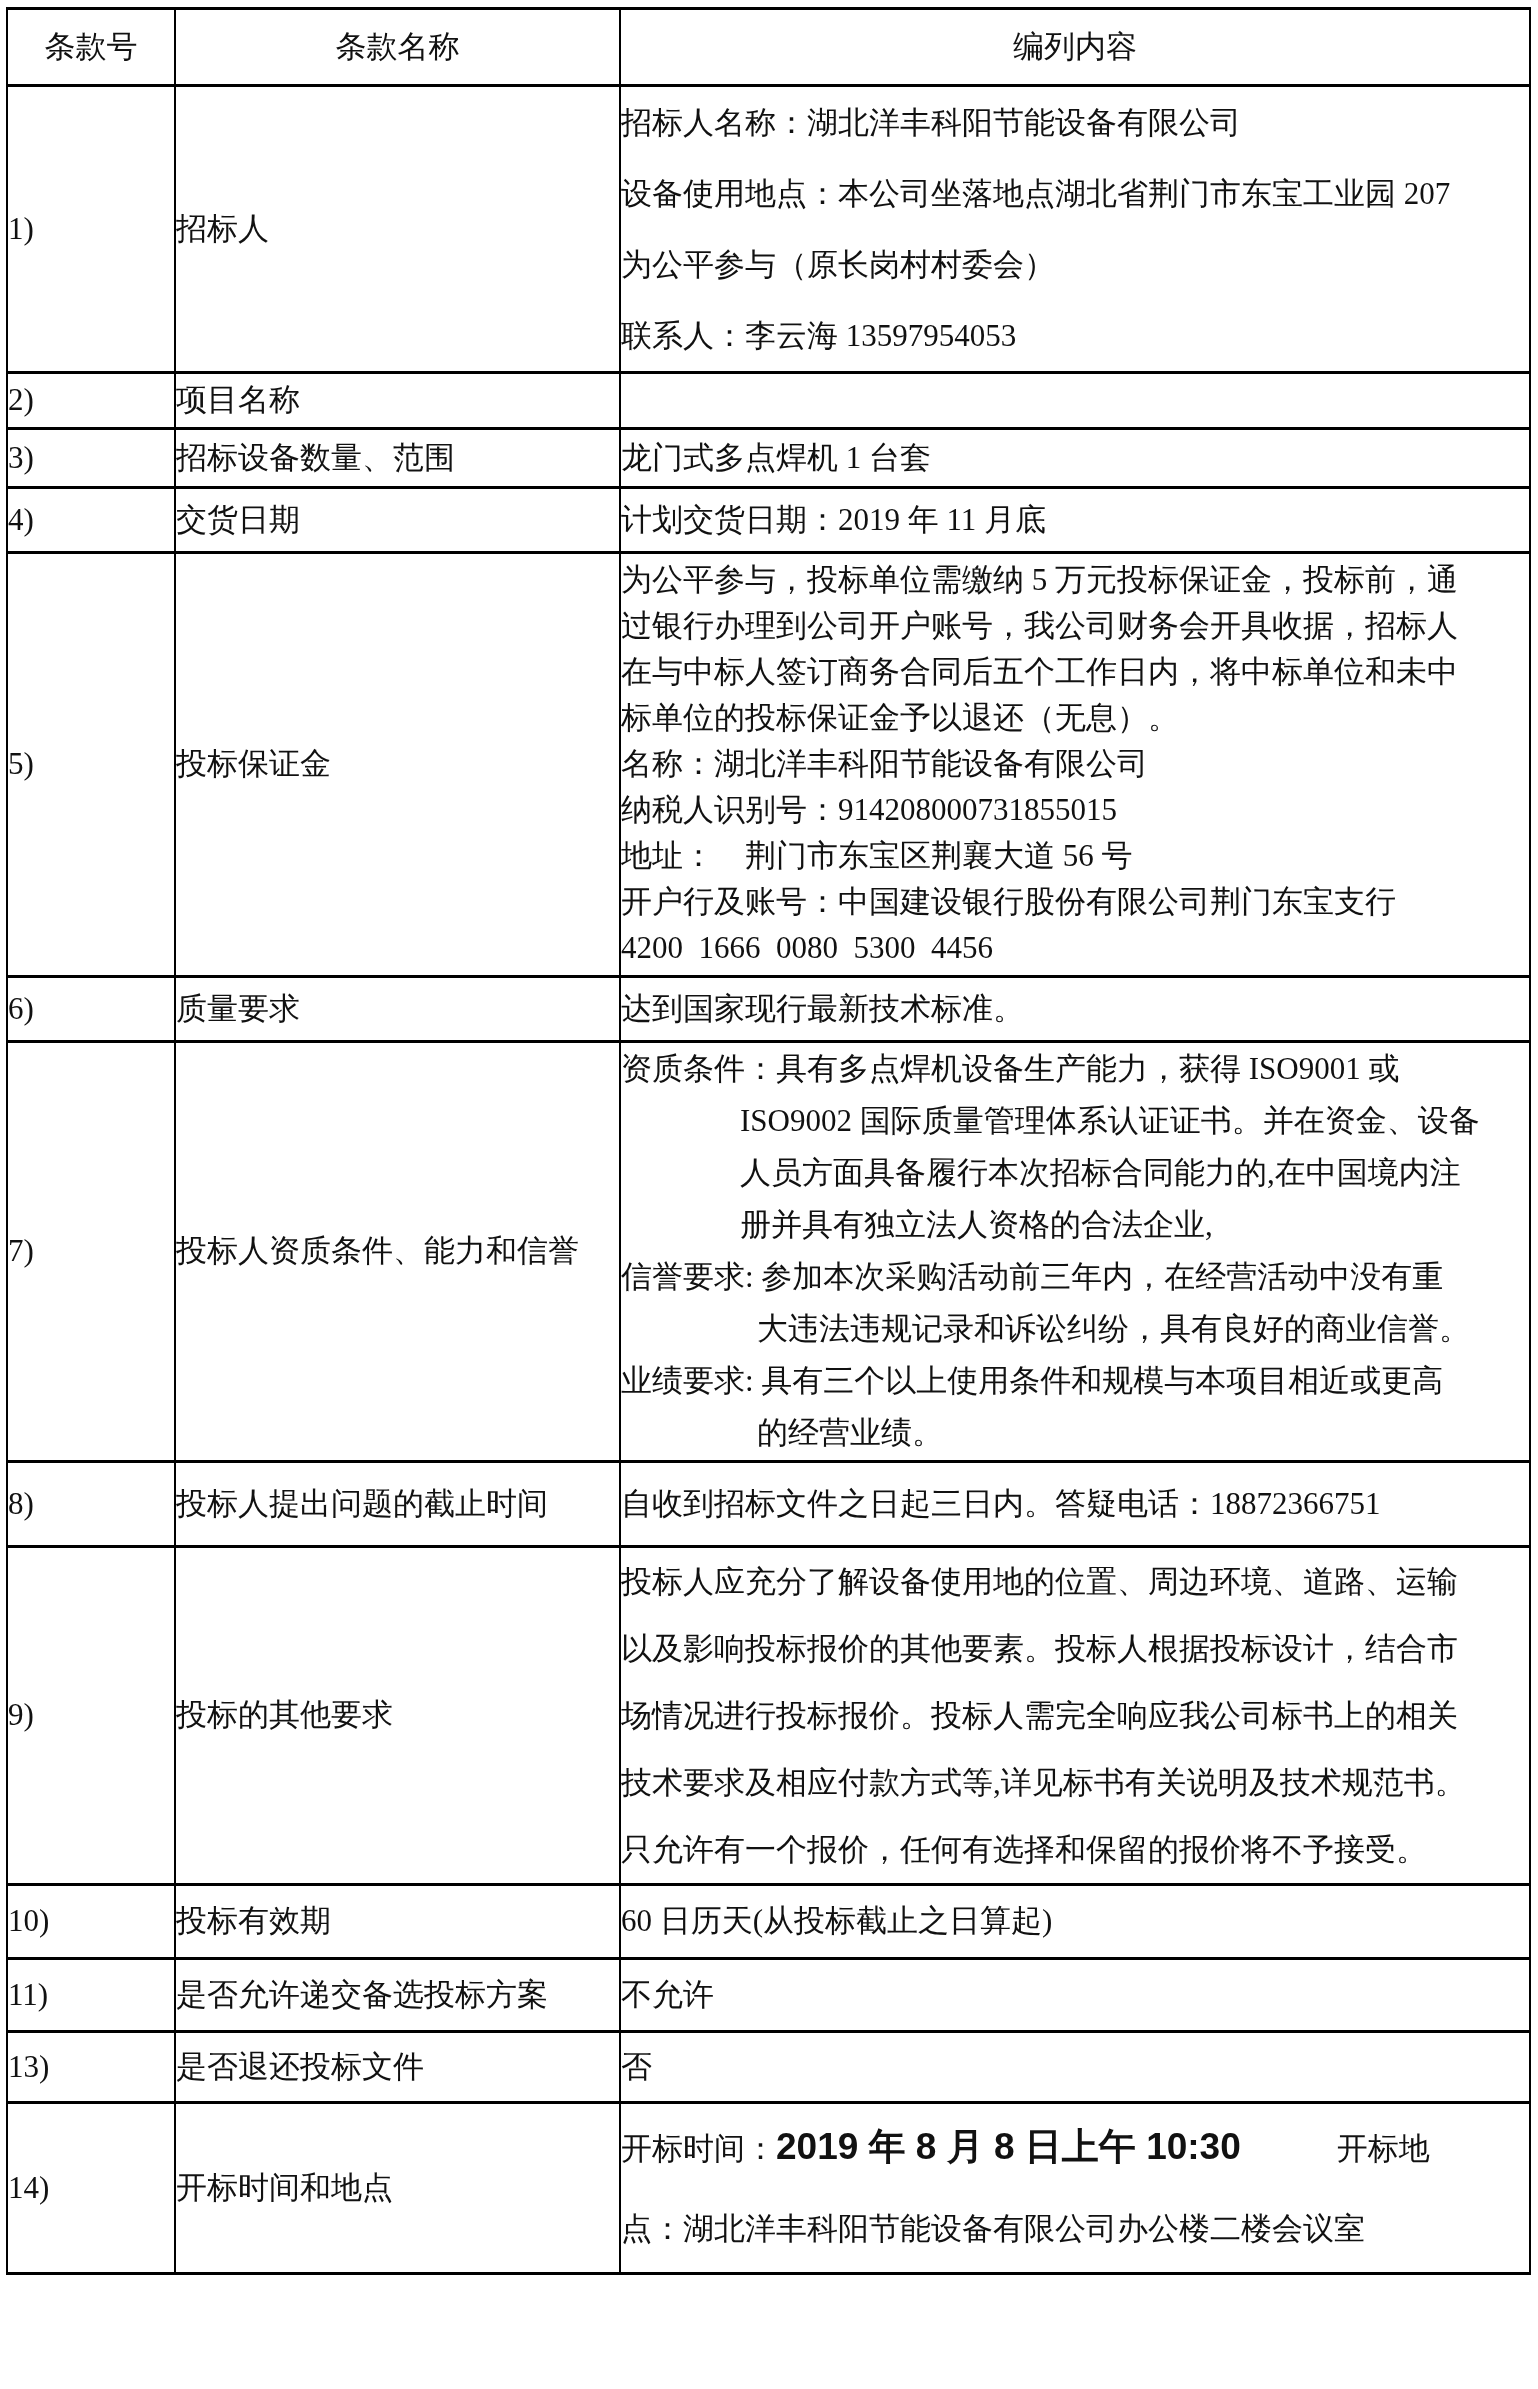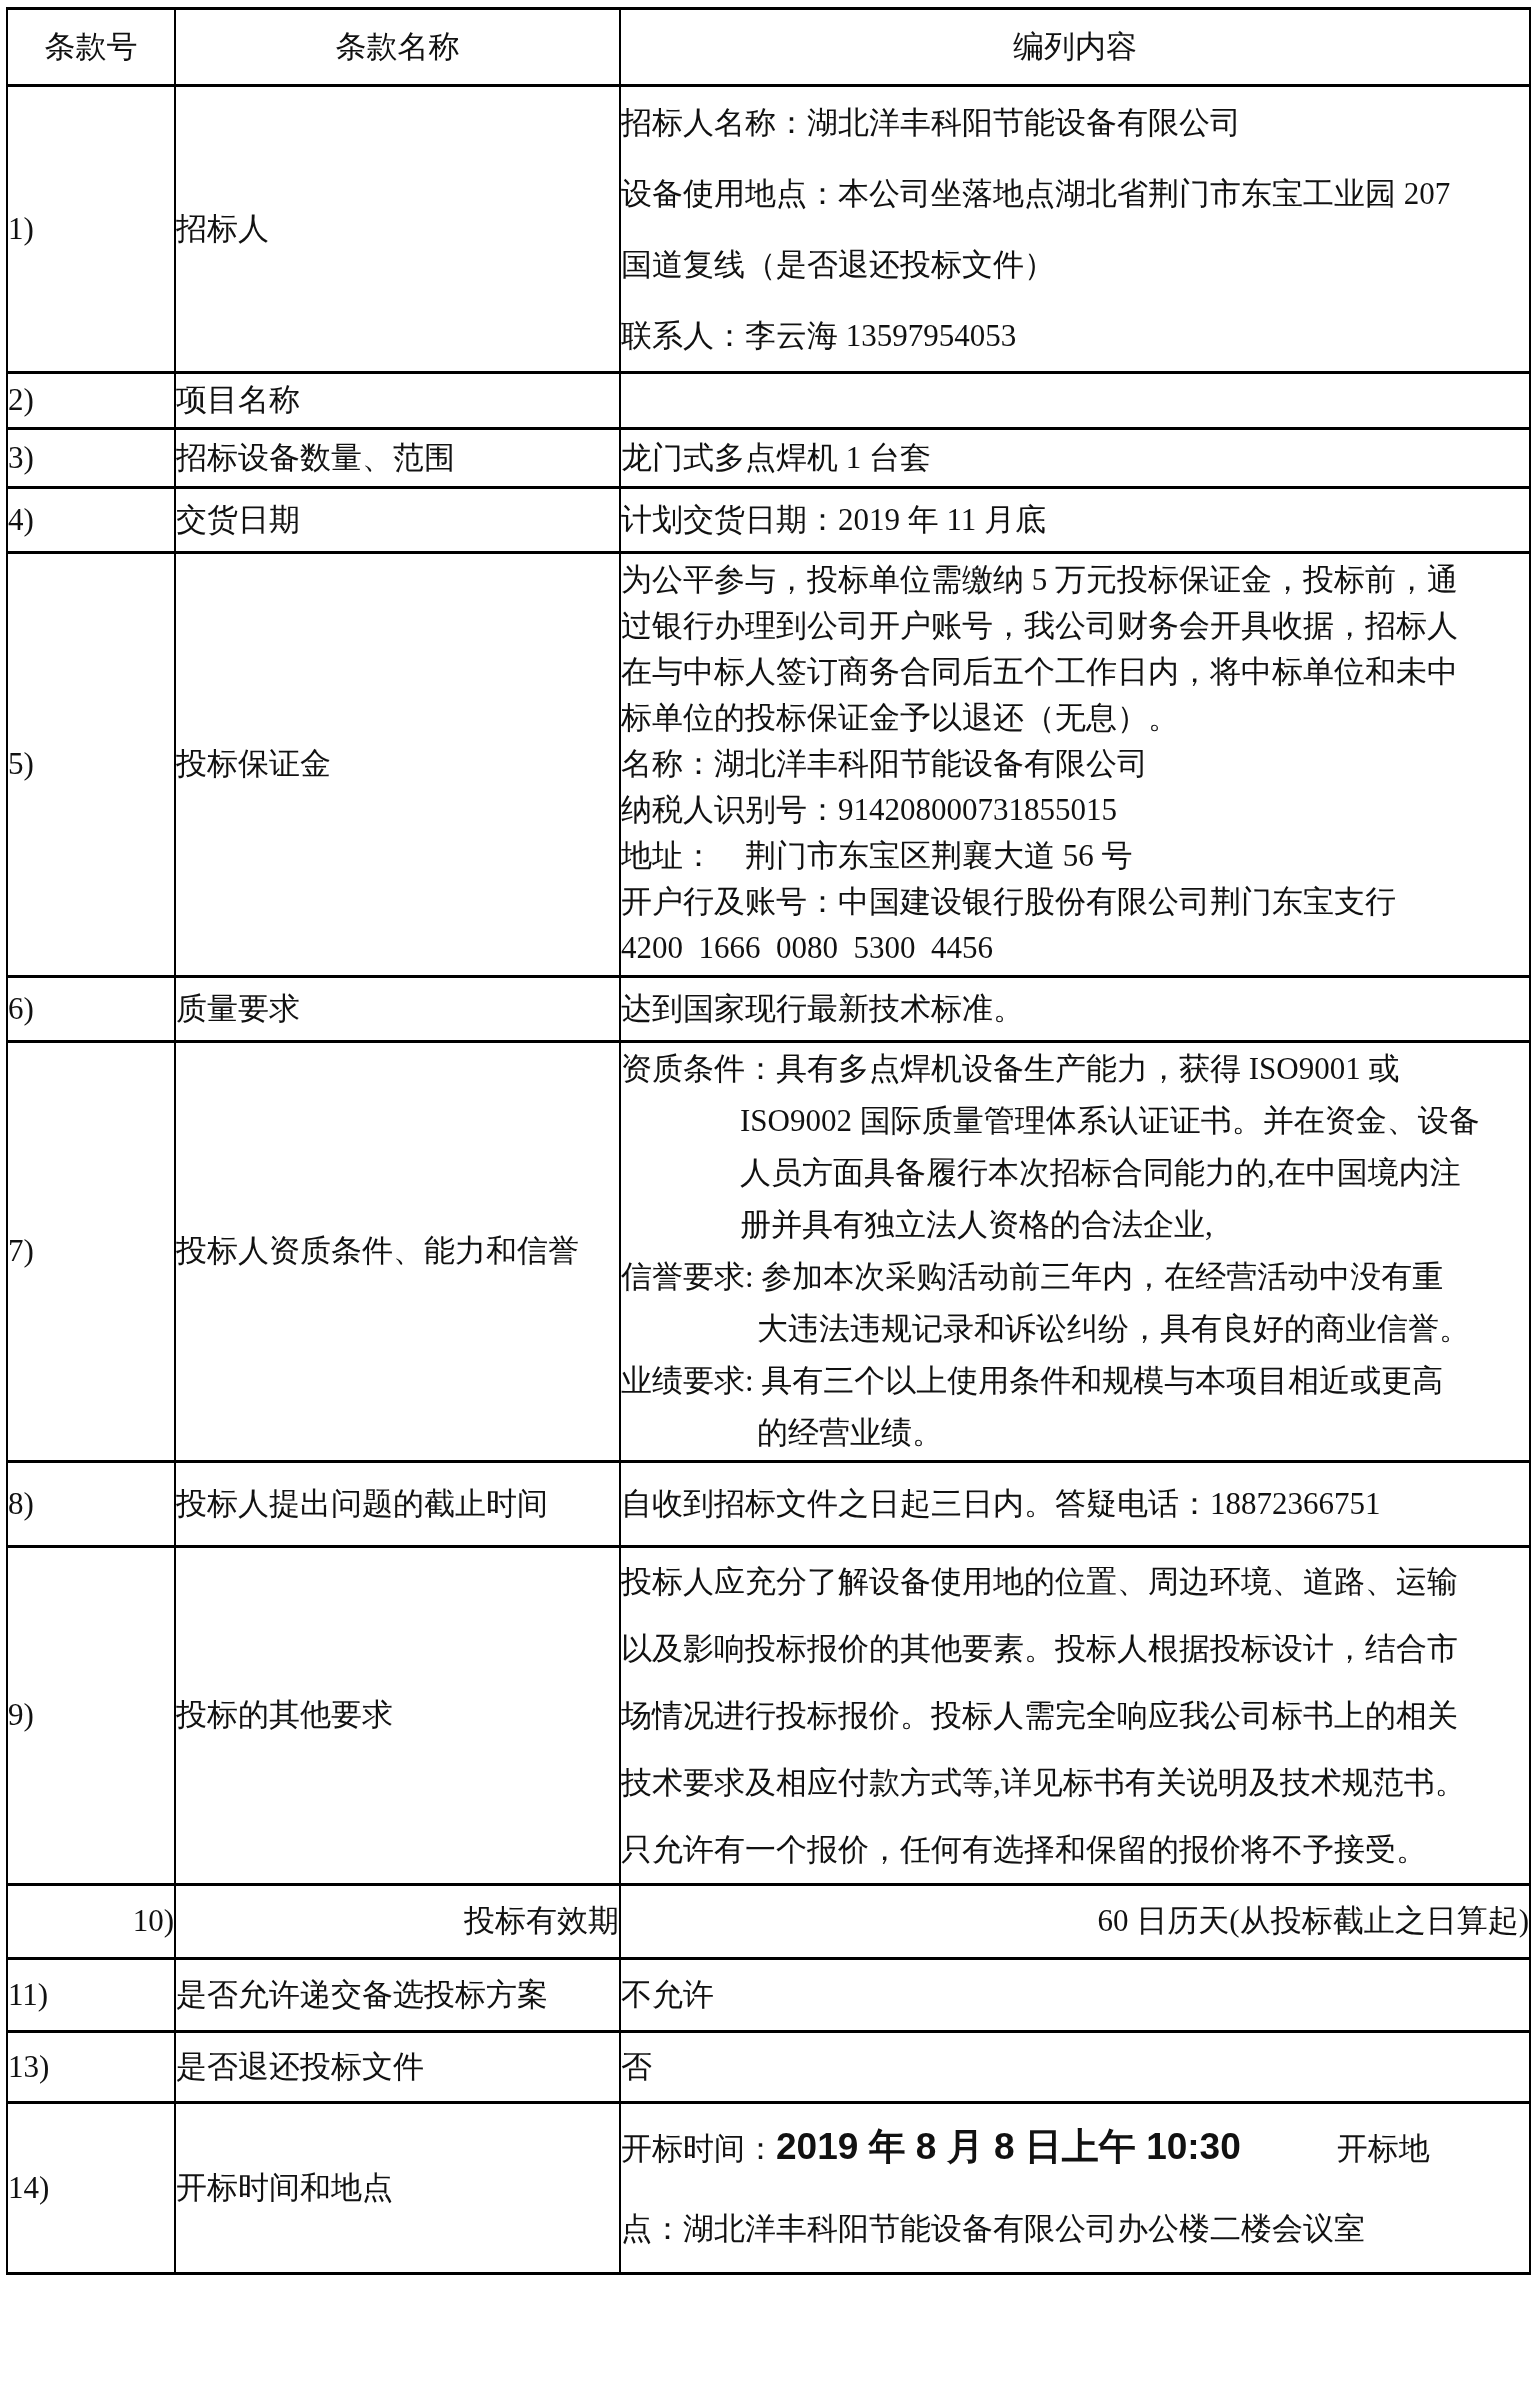--- a/index.html
+++ b/index.html
@@ -50,21 +50,21 @@
   tr.hrow  { height: 77px; }
   tr.r1    { height: 285px; }
   tr.r2    { height: 56px;  }
   tr.r3    { height: 59px;  }
   tr.r4    { height: 65px;  }
   tr.r5    { height: 424px; }
   tr.r6    { height: 65px;  }
   tr.r7    { height: 420px; }
   tr.r8    { height: 85px; }
   tr.r9    { height: 335px; }
-  tr.r10   { height: 74px; text-align: right; }
+  tr.r10   { height: 74px; }
   tr.r11   { height: 73px; margin-top: 20px;  }
   tr.r12   { height: 70px;  }
   tr.r13   { height: 71px;  }
   tr.r14   { height: 171px; }
 
   .c-no {
     font-size: 31px;
     padding-left: 12px;
   }
   .c-name {
@@ -116,21 +116,21 @@
       </tr>
     </thead>
     <tbody>
 
       <tr class="r1">
         <td class="c-no">1)</td>
         <td class="c-name">招标人</td>
         <td class="c-content">
           <div class="ln">招标人名称：湖北洋丰科阳节能设备有限公司</div>
           <div class="ln">设备使用地点：本公司坐落地点湖北省荆门市东宝工业园 207</div>
-          <div class="ln">国道复线（是否退还投标文件）</div>
+          <div class="ln">为公平参与（原长岗村村委会）</div>
           <div class="ln">联系人：李云海 13597954053</div>
         </td>
       </tr>
 
       <tr class="r2">
         <td class="c-no">2)</td>
         <td class="c-name">项目名称</td>
         <td class="c-content"></td>
       </tr>
 

